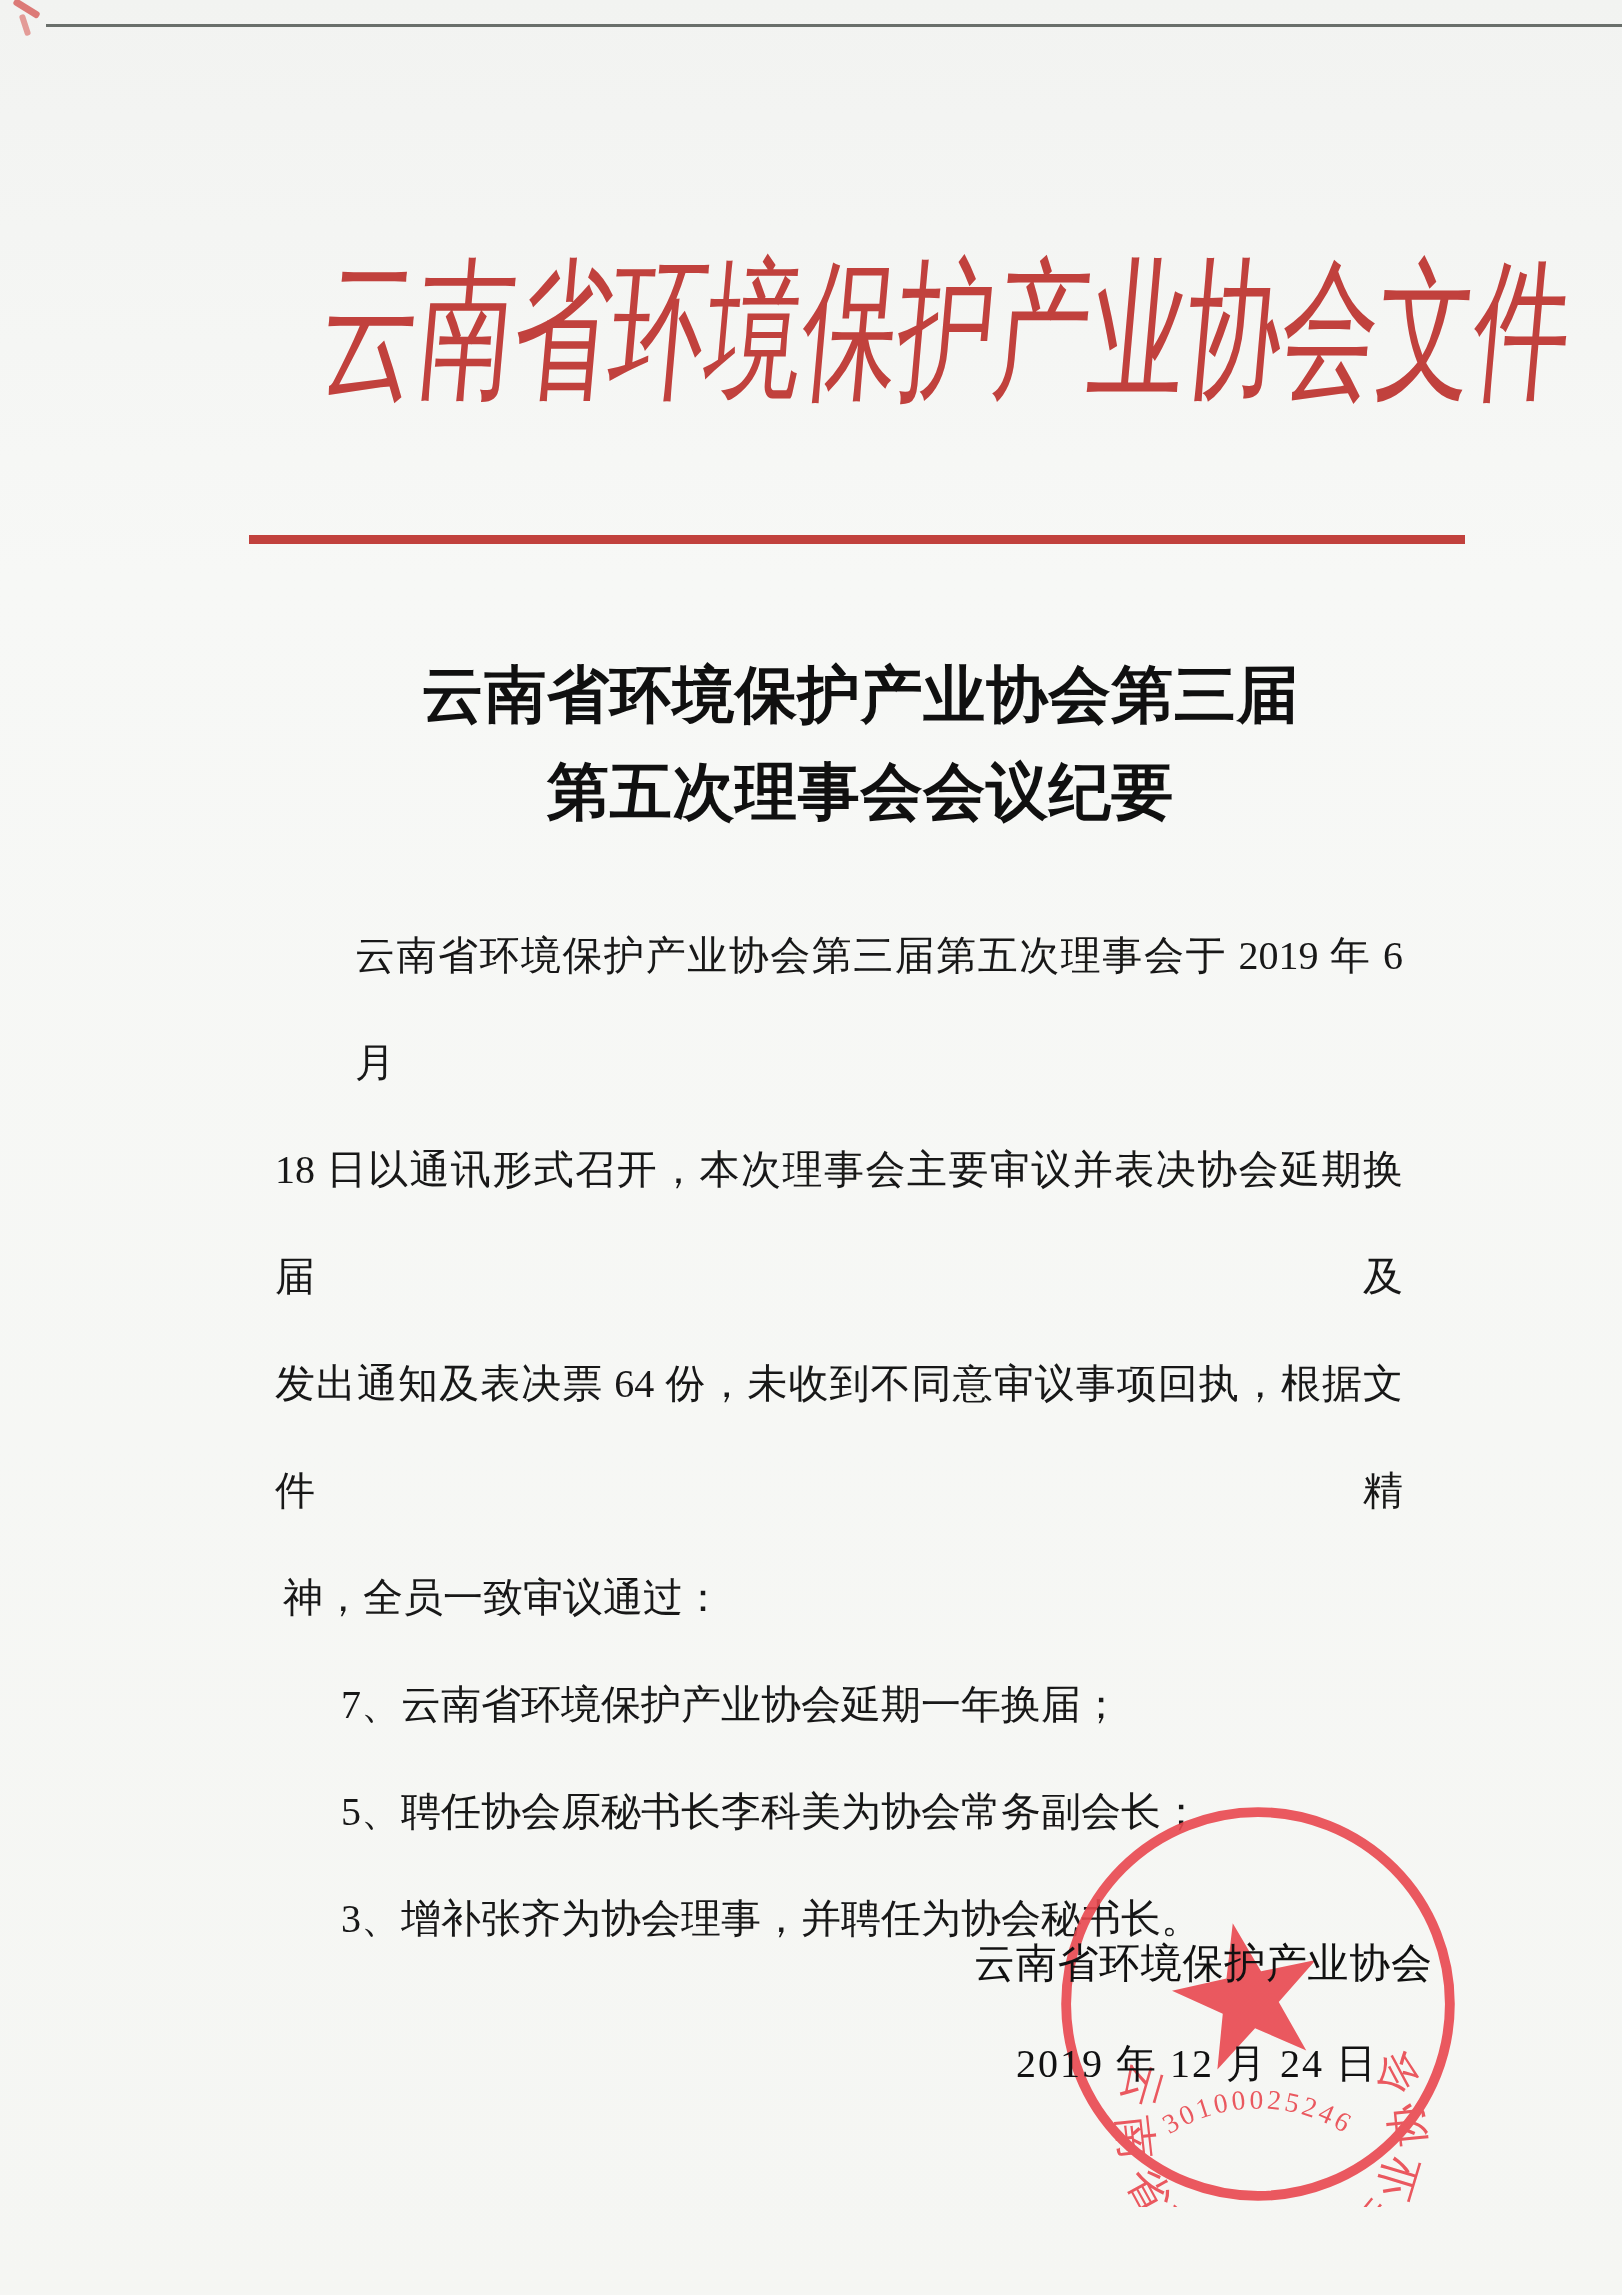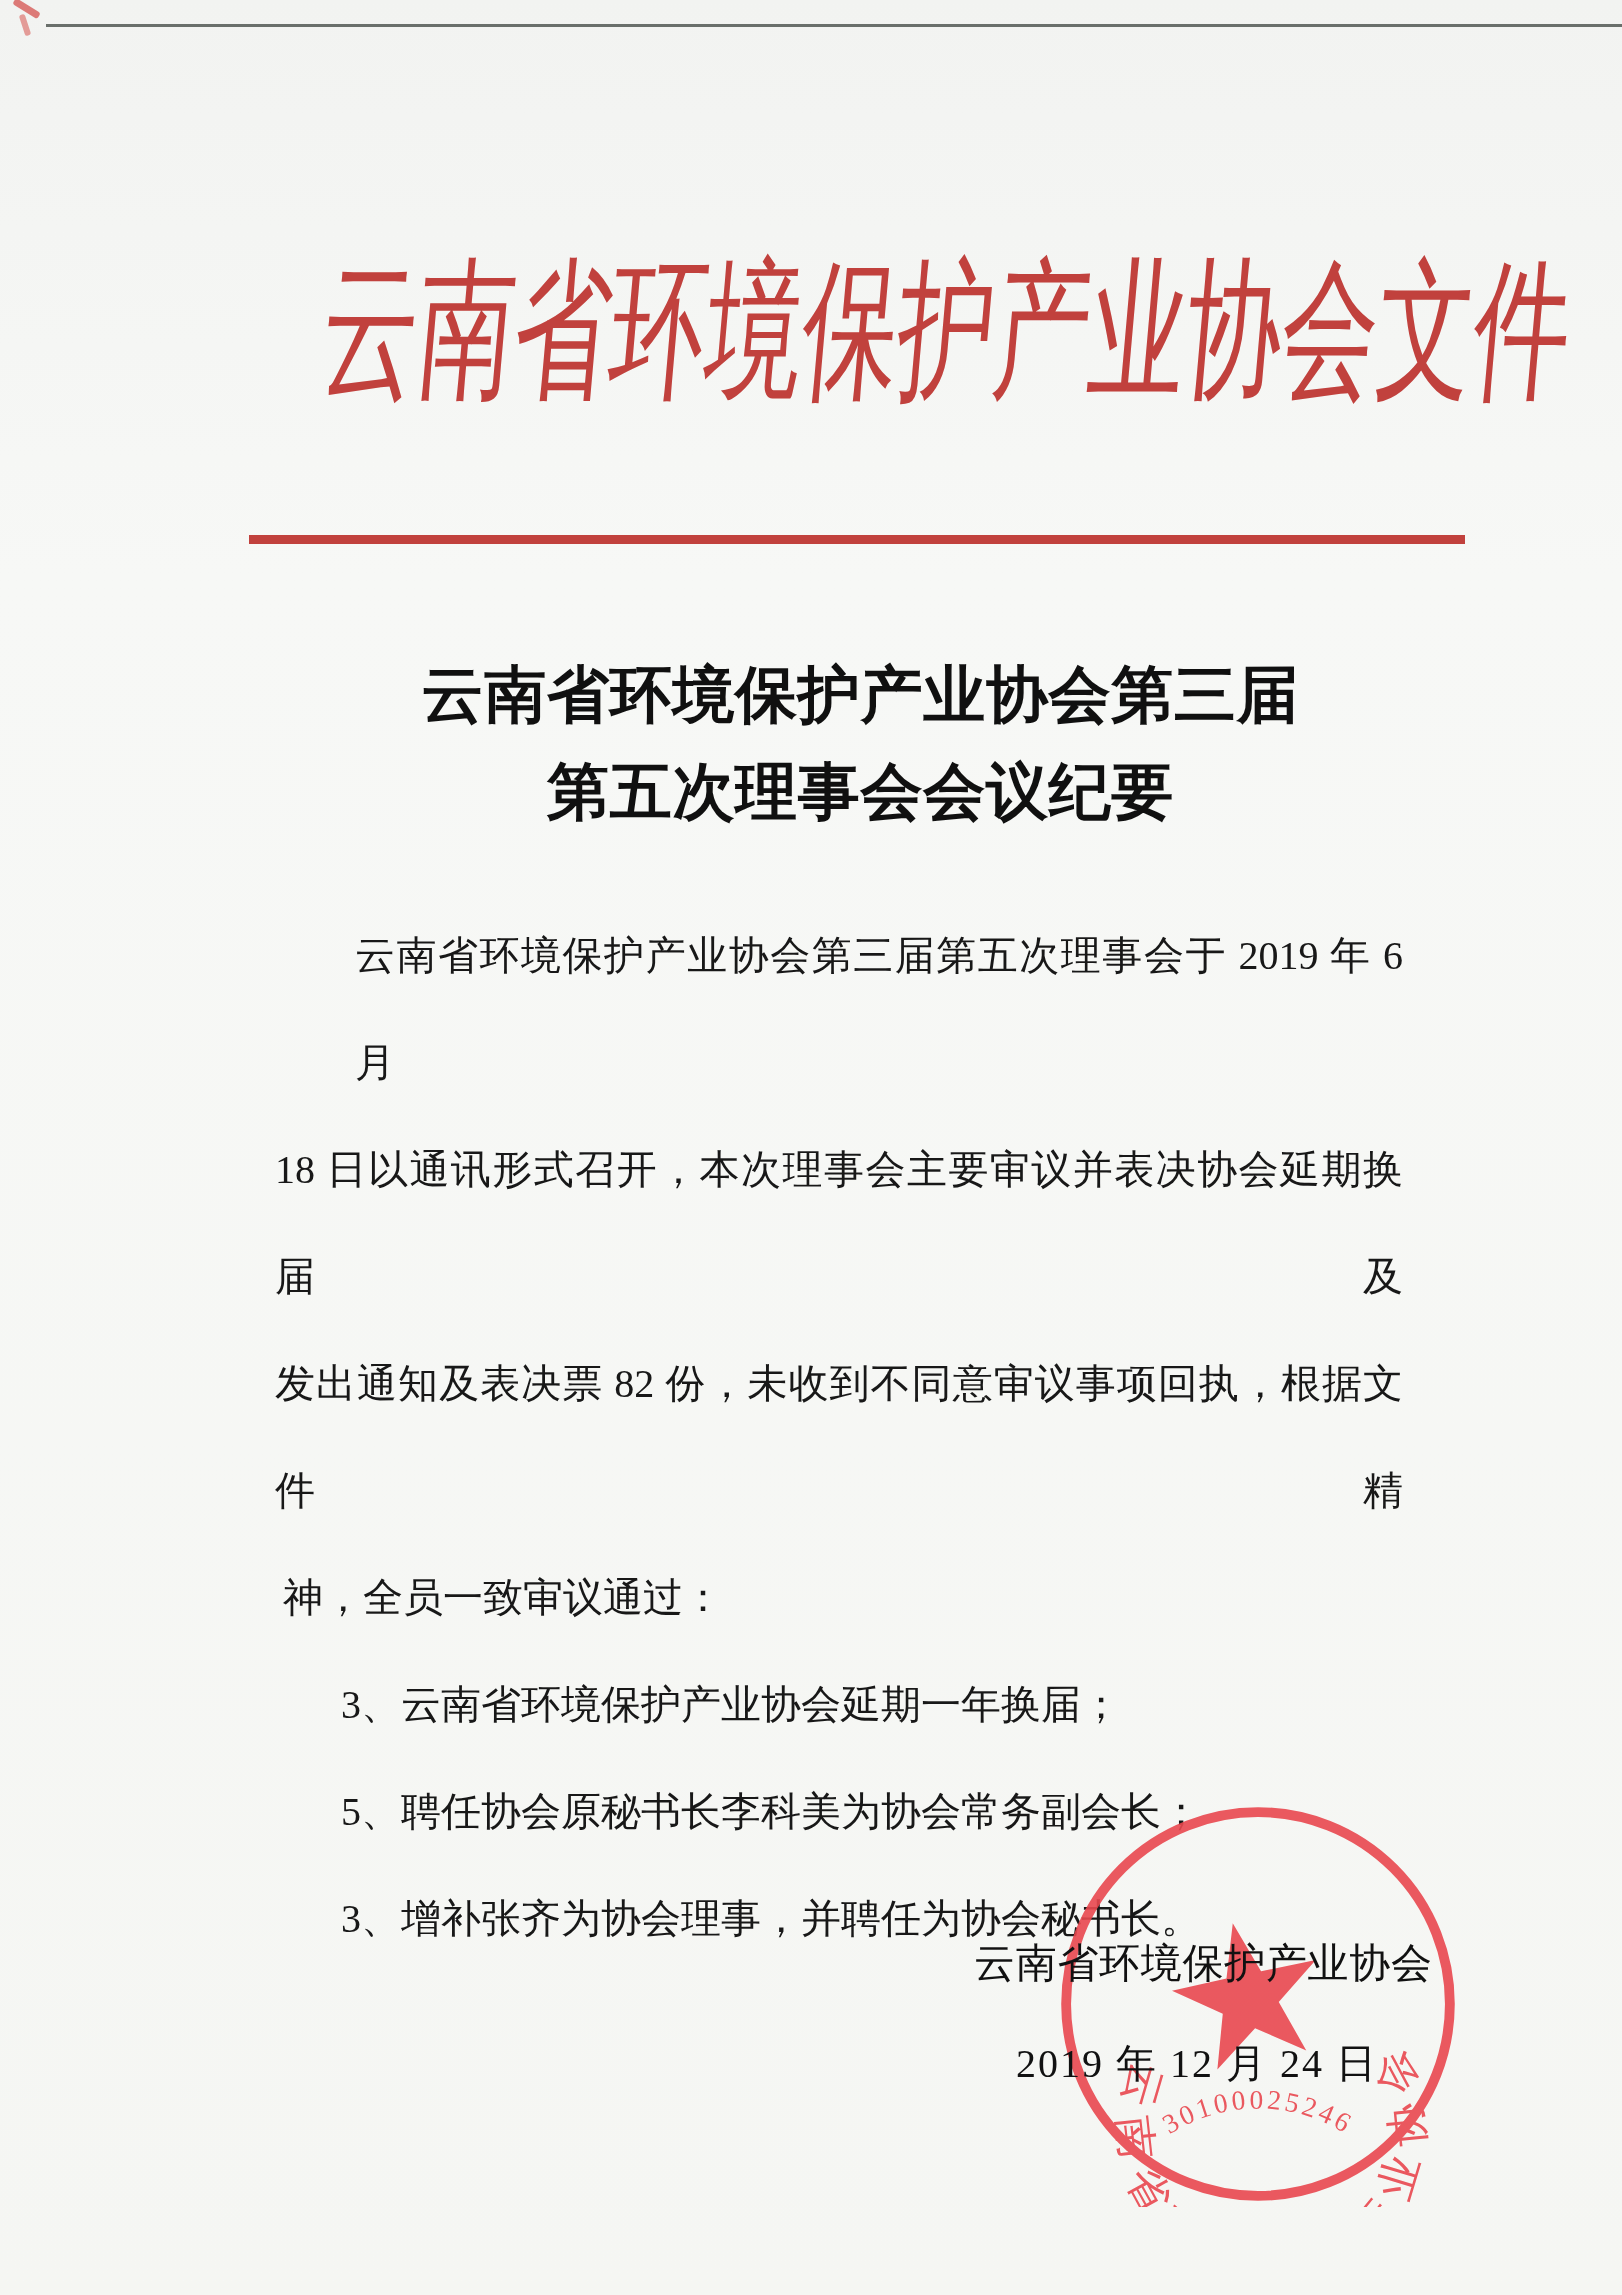--- a/index.html
+++ b/index.html
@@ -112,23 +112,23 @@
   <div class="red-rule"></div>
 
   <div class="doc-title">
     <div>云南省环境保护产业协会第三届</div>
     <div>第五次理事会会议纪要</div>
   </div>
 
   <div class="body-block">
     <div class="jline indent">云南省环境保护产业协会第三届第五次理事会于 2019 年 6 月</div>
     <div class="jline">18 日以通讯形式召开，本次理事会主要审议并表决协会延期换届及</div>
-    <div class="jline">发出通知及表决票 82 份，未收到不同意审议事项回执，根据文件精</div>
+    <div class="jline">发出通知及表决票 64 份，未收到不同意审议事项回执，根据文件精</div>
     <div class="plain">神，全员一致审议通过：</div>
-    <div class="plain item">3、云南省环境保护产业协会延期一年换届；</div>
+    <div class="plain item">7、云南省环境保护产业协会延期一年换届；</div>
     <div class="plain item">5、聘任协会原秘书长李科美为协会常务副会长；</div>
     <div class="plain item">3、增补张齐为协会理事，并聘任为协会秘书长。</div>
   </div>
 
   <div class="signature">云南省环境保护产业协会</div>
 
   <div class="sig-date">2019 年 12 月 24 日</div>
 
   <svg class="seal" viewBox="0 0 620 620">
     <defs>

